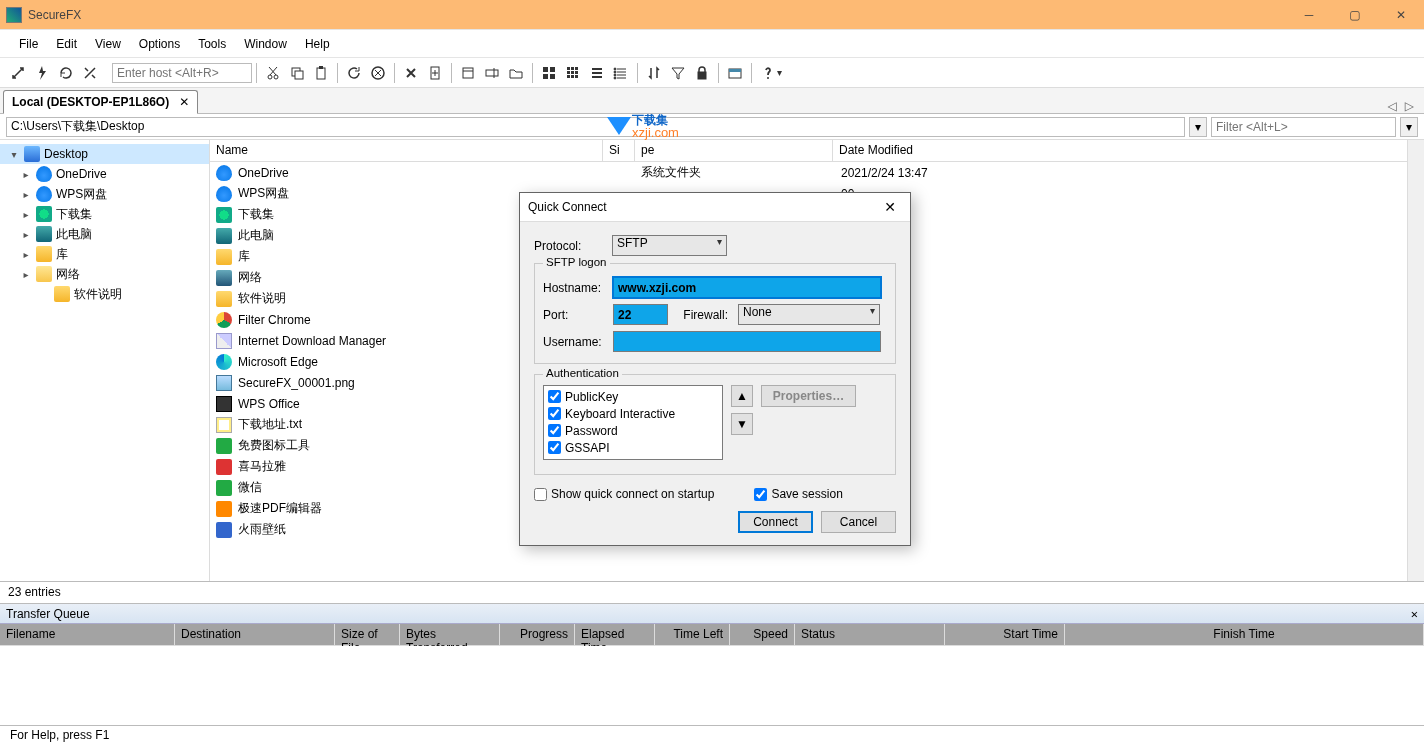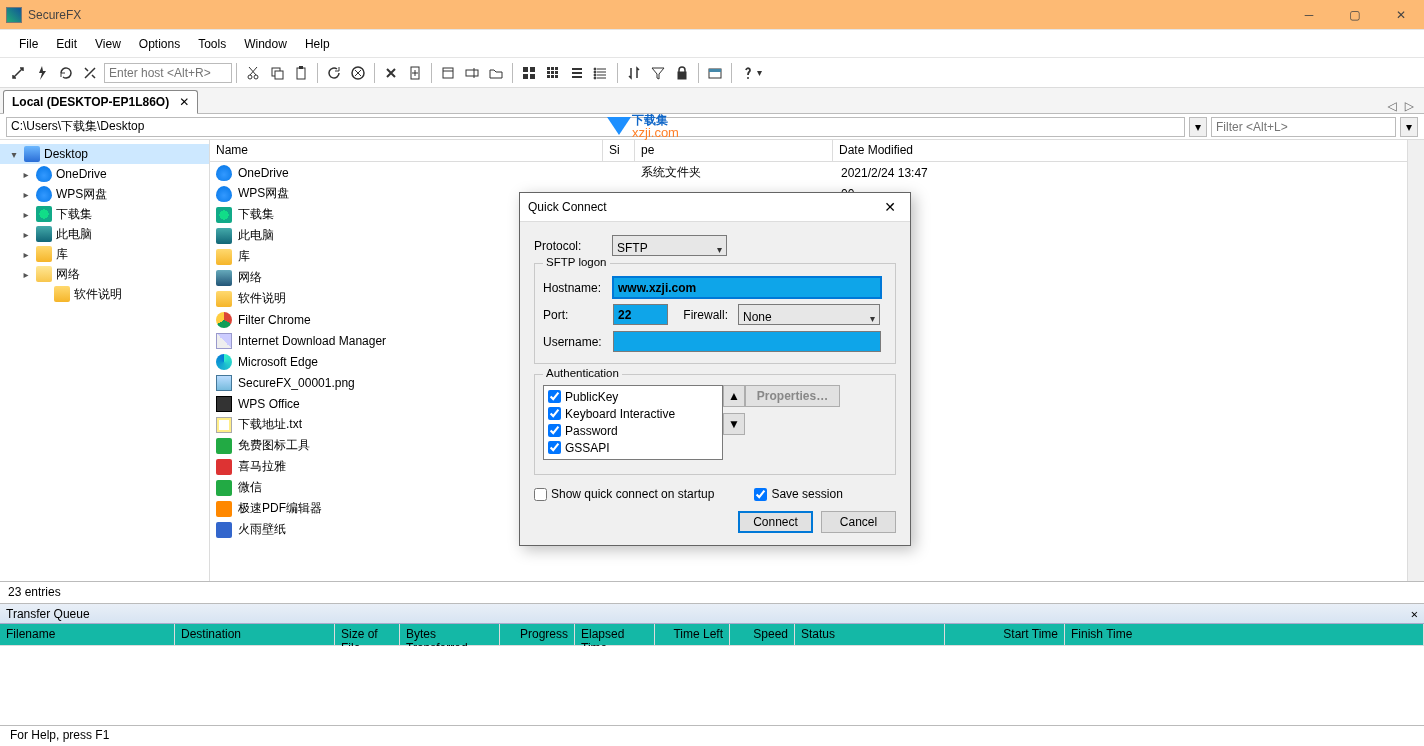--- a/index.html
+++ b/index.html
@@ -8,21 +8,21 @@
 .titlebar .app-icon { width:16px; height:16px; margin-right:6px; background:linear-gradient(45deg,#2a7,#159); border:1px solid #777; }
 .titlebar .title-text { font-size:12px; color:#444; }
 .win-controls { margin-left:auto; display:flex; }
 .win-btn { width:46px; height:30px; display:inline-flex; align-items:center; justify-content:center; color:#444; }
 .menubar { height:28px; display:flex; align-items:center; padding:0 10px; border-bottom:1px solid #e5e5e5; }
 .menubar .menu-item { padding:4px 9px; color:#000; cursor:default; }
 .toolbar { height:30px; display:flex; align-items:center; padding-left:6px; border-bottom:1px solid #dcdcdc; gap:0; }
 .tb-btn { width:22px; height:22px; display:inline-flex; align-items:center; justify-content:center; margin:0 1px; color:#333; }
 .tb-btn svg { pointer-events:none; }
 .tb-sep { width:1px; height:20px; background:#bbb; margin:0 4px; }
-.tb-host { width:128px; height:20px; border:1px solid #bbb; padding:0 4px; color:#888; background:#fff; margin-left:2px; }
+.tb-host { width:140px; height:20px; border:1px solid #bbb; padding:0 4px; color:#888; background:#fff; margin-left:10px; }
 .tabbar { height:26px; display:flex; align-items:flex-end; border-bottom:1px solid #bbb; background:#f4f4f4; padding-left:3px; }
 .tab { height:24px; border:1px solid #888; border-bottom:1px solid #fff; background:#fff; display:flex; align-items:center; padding:0 8px; font-weight:bold; border-top-left-radius:3px; border-top-right-radius:3px; position:relative; top:1px; }
 .tab .close-x { margin-left:10px; font-weight:normal; }
 .tabbar .nav-arrows { margin-left:auto; display:flex; align-items:center; color:#666; padding-right:10px; gap:8px; }
 .pathrow { height:26px; display:flex; align-items:center; border-bottom:1px solid #dcdcdc; padding:2px 6px; gap:4px; }
 .path-input { flex:1; height:20px; border:1px solid #bbb; padding:0 4px; background:#fff; }
 .path-combo-btn { width:18px; height:20px; border:1px solid #bbb; display:flex; align-items:center; justify-content:center; background:#f0f0f0; }
 .filter-input { width:185px; height:20px; border:1px solid #bbb; color:#888; padding:0 4px; background:#fff; }
 .mainrow { flex:1; display:flex; min-height:0; border-bottom:1px solid #bbb; }
 .tree { width:210px; border-right:1px solid #dcdcdc; padding-top:4px; overflow:hidden; position:relative; }
@@ -61,37 +61,37 @@
 .frow { height:21px; display:flex; align-items:center; }
 .frow .ficon { width:16px; height:16px; margin:0 6px; }
 .frow .fname { width:371px; }
 .frow .fsize { width:32px; }
 .frow .ftype { width:200px; }
 .frow .fdate { flex:1; }
 .scrollfake { position:absolute; right:0; top:0; bottom:0; width:17px; background:#f0f0f0; border-left:1px solid #dcdcdc; }
 .status1 { height:22px; border-bottom:1px solid #bbb; padding:3px 8px; background:#fff; }
 .tq-head { height:20px; background:linear-gradient(#e9eff7,#d7e4f2); border-bottom:1px solid #aac; display:flex; align-items:center; padding:0 6px; font-size:11.5px; }
 .tq-head .x { margin-left:auto; font-family:monospace; cursor:default; }
-.tq-cols { height:22px; border-bottom:1px solid #dcdcdc; display:flex; background:#14b8a6; }
+.tq-cols { height:22px; border-bottom:1px solid #dcdcdc; display:flex; background:#a3a3a3; }
 .tq-cols .tqc { border-right:1px solid #dcdcdc; padding:3px 6px; }
 .tq-body { height:80px; border-bottom:1px solid #bbb; background:#fff; }
 .status-bottom { height:20px; padding:2px 10px; }
 .dialog { position:absolute; left:519px; top:192px; width:392px; background:#f0f0f0; border:1px solid #646464; box-shadow:4px 4px 14px rgba(0,0,0,.25); }
 .dlg-title { height:29px; background:#fff; display:flex; align-items:center; padding:0 8px; border-bottom:1px solid #ddd; font-size:12px; }
 .dlg-title .dlg-x { margin-left:auto; font-family:Arial; font-size:14px; cursor:default; padding:0 6px; }
 .dlg-body { padding:10px 14px 12px 14px; }
 .dlg-row { display:flex; align-items:center; height:27px; }
 .dlg-label { width:78px; }
-.dlg-combo { width:115px; height:21px; border:1px solid #7a7a7a; background:#e7e7e7; display:flex; align-items:flex-end; padding:0 4px; position:relative; }
+.dlg-combo { width:115px; height:21px; border:1px solid #7a7a7a; background:#e7e7e7; display:flex; align-items:flex-start; padding:0 4px; position:relative; }
 .dlg-combo:after { content:"▾"; position:absolute; right:4px; font-size:10px; color:#333; }
 .dlg-group { border:1px solid #c9c9c9; margin-top:4px; padding:10px 8px 8px 8px; position:relative; }
 .dlg-group .legend { position:absolute; top:-8px; left:8px; background:#f0f0f0; padding:0 3px; font-size:11.5px; }
 .dlg-input { height:21px; border:1px solid #7a7a7a; background:#0ea5e9; padding:0 4px;font-weight:bold; }
 .dlg-input.hl { border:1px solid #0078d7; outline:1px solid #0078d7; }
-.dlg-auth { display:flex; margin-bottom:6px; }
+.dlg-auth { display:flex; gap:8px; margin-bottom:6px; }
 .dlg-authlist { width:180px; height:75px; border:1px solid #7a7a7a; background:#fff; padding:2px 4px; }
 .dlg-authlist label { display:flex; align-items:center; gap:4px; height:17px; font-size:11.5px; }
 .dlg-authbtns { display:flex; flex-direction:column; gap:6px; }
 .dlg-sm { width:22px; height:22px; border:1px solid #adadad; background:#e1e1e1; display:inline-flex; align-items:center; justify-content:center; }
 .dlg-prop { width:95px; height:22px; border:1px solid #adadad; background:#e1e1e1; color:#888;font-weight:bold; }
 .dlg-check { display:flex; align-items:center; gap:4px; }
 .dlg-foot { display:flex; justify-content:flex-end; gap:8px; padding-top:10px; }
 .dlg-btn { width:75px; height:22px; border:1px solid #adadad; background:#e1e1e1; }
 .dlg-btn.primary { border:2px solid #0078d7; line-height:18px; }
 .watermark { position:absolute; left:610px; top:112px; pointer-events:none; font-size:20px; font-weight:bold; color:#1e90ff; display:flex; align-items:center; }
@@ -492,21 +492,21 @@
   <div class="tqc" style="width:175px">Filename</div>
   <div class="tqc" style="width:160px">Destination</div>
   <div class="tqc" style="width:65px">Size of File</div>
   <div class="tqc" style="width:100px">Bytes Transferred</div>
   <div class="tqc" style="width:75px;text-align:right">Progress</div>
   <div class="tqc" style="width:80px">Elapsed Time</div>
   <div class="tqc" style="width:75px;text-align:right">Time Left</div>
   <div class="tqc" style="width:65px;text-align:right">Speed</div>
   <div class="tqc" style="width:150px">Status</div>
   <div class="tqc" style="width:120px;text-align:right">Start Time</div>
-  <div class="tqc" style="flex:1;text-align:left">Finish Time</div>
+  <div class="tqc" style="flex:1;text-align:center">Finish Time</div>
 </div>
 <div class="tq-body"></div>
 <div class="status-bottom">For Help, press F1</div>
 
 <div class="watermark">
   <div class="arrow"></div>
   <div>
     <div style="color:#1067c8">下载集</div>
     <div style="font-size:13px;color:#ff7f27;font-weight:normal;margin-top:-4px">xzji.com</div>
   </div>

